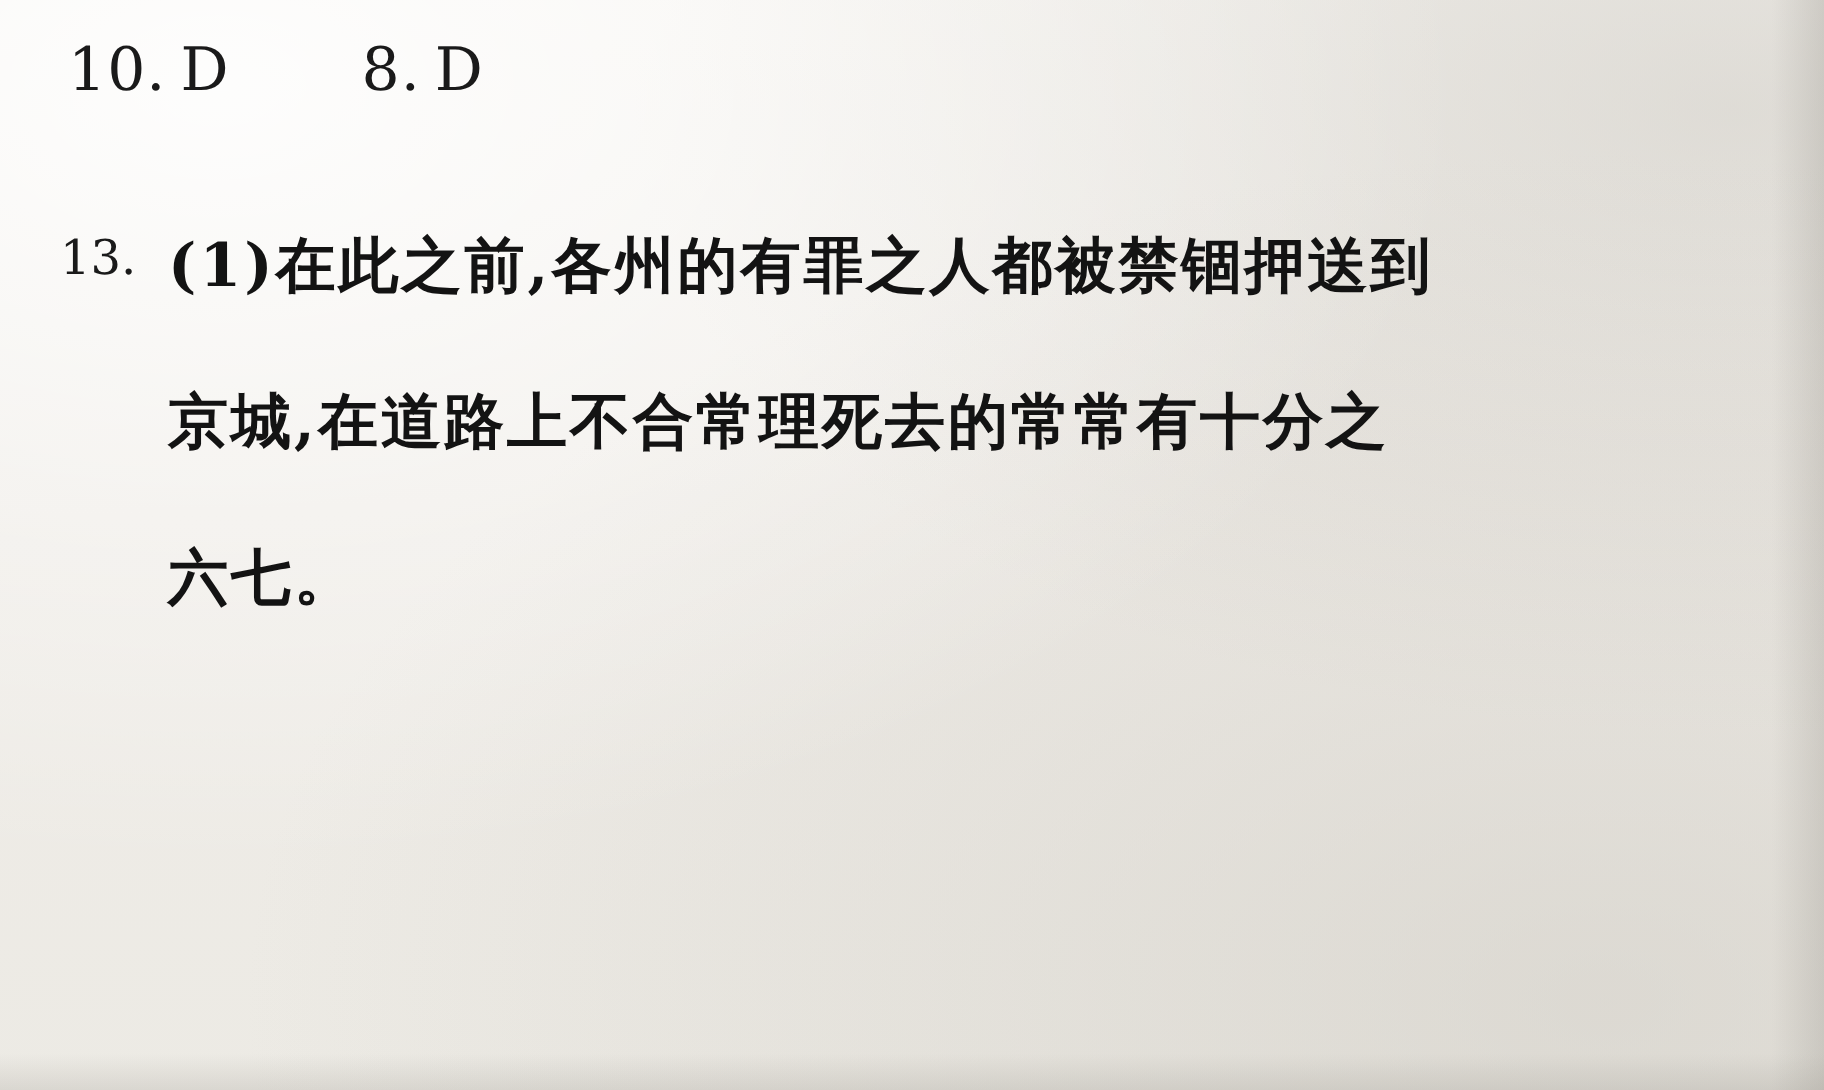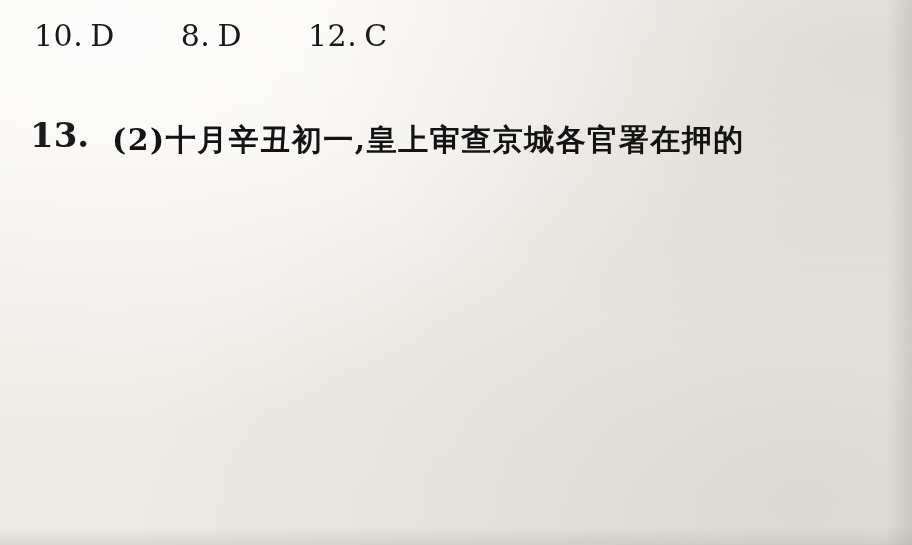--- a/index.html
+++ b/index.html
@@ -71,23 +71,22 @@
   .trans-block {
     position: absolute;
     left: 30px;
     top: 95px;
     width: 860px;
   }
   .q-number {
     position: absolute;
     left: 0;
     top: 20px;
-    font-size: 34px;
+    font-size: 24px;
     font-family: "DejaVu Serif", "Liberation Serif", serif;
-    font-weight: bold;
   }
   .para {
     position: relative;
     margin-left: 54px;
   }
   .para-lines {
     display: block;
   }
   .cn-line {
     font-family: "DejaVu Serif", "Liberation Serif", serif;
@@ -116,30 +115,32 @@
 
   <div class="answer-row">
     <div class="answer-item">
       <span class="answer-num">10.</span>
       <span class="answer-letter">D</span>
     </div>
     <div class="answer-item">
       <span class="answer-num">8.</span>
       <span class="answer-letter">D</span>
     </div>
-    <div class="answer-item">
-      <span class="answer-num">12.</span>
-      <span class="answer-letter">C</span>
-    </div>
   </div>
 
   <div class="trans-block">
     <span class="q-number">13.</span>
 
+    <div class="para para1">
+      <div class="para-lines">
+        <div class="cn-line">(1)在此之前,各州的有罪之人都被禁锢押送到</div>
+        <div class="cn-line">京城,在道路上不合常理死去的常常有十分之</div>
+        <div class="cn-line">六七。</div>
+      </div>
+    </div>
 
     <div class="para para2">
       <div class="para-lines">
-        <div class="cn-line">(2)十月辛丑初一,皇上审查京城各官署在押的</div>
       </div>
     </div>
   </div>
 
 </div>
 
 </body></html>

